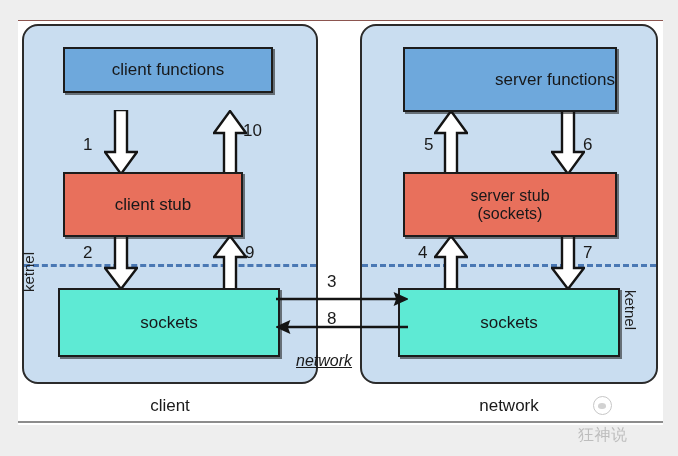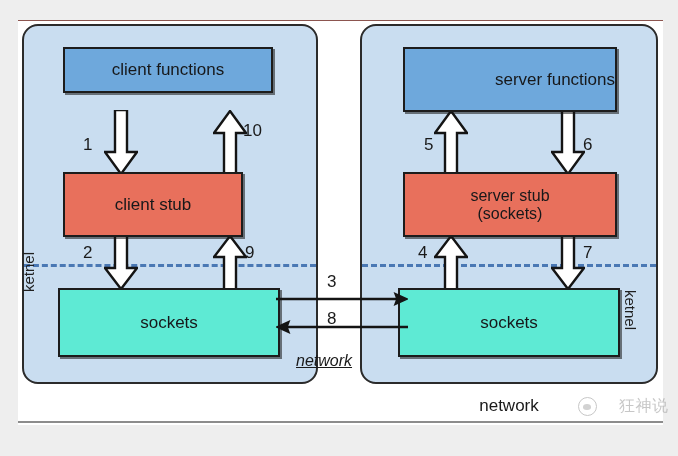--- a/index.html
+++ b/index.html
@@ -163,23 +163,24 @@
     text-decoration: underline;
   }
 
   
   .watermark {
     position: absolute;
     left: 578px;
     top: 396px;
     display: flex;
     align-items: center;
-    gap: 22px;
+    gap: 10px;
     opacity: 0.38;
     z-index: 8;
+    flex-direction: column;
   }
   .watermark-mark {
     width: 17px;
     height: 17px;
     border: 1.5px solid #6a6a6a;
     border-radius: 50%;
     position: relative;
   }
   .watermark-mark::after {
     content: "";
@@ -244,20 +245,21 @@
 
   <div class="v-arrow" style="left:213px; top:235px;">
     <svg width="34" height="56" viewBox="0 0 34 56">
       <polygon points="17,1 33,22 23,22 23,55 11,55 11,22 1,22" fill="#ffffff" stroke="#141414" stroke-width="2.4" stroke-linejoin="miter"></polygon>
     </svg>
   </div>
   <div class="step-label" style="left:245px; top:243px;">9</div>
 
   <div class="kernel-label" id="kernel-client">ketnel</div>
 
+  <div class="host-caption" id="caption-client">client</div>
 
   <div class="host-panel" id="panel-server"></div>
   <div class="kernel-divider" id="divider-server"></div>
 
   <div class="node-box functions" id="box-server-functions">
     <span>server functions</span>
   </div>
 
   <div class="node-box stub" id="box-server-stub">
     <span>

